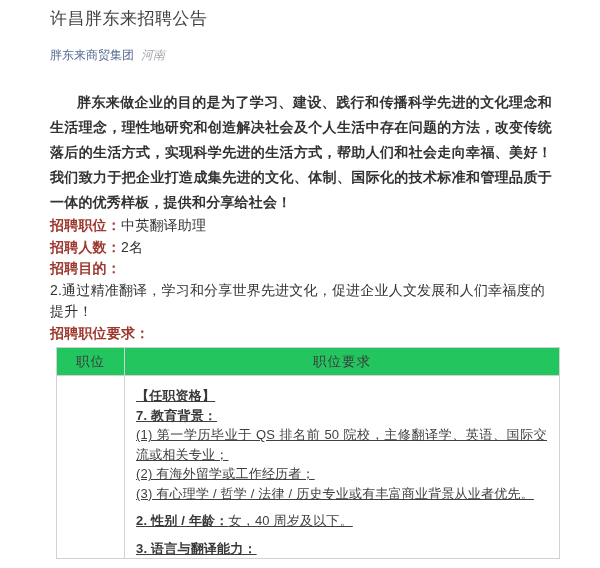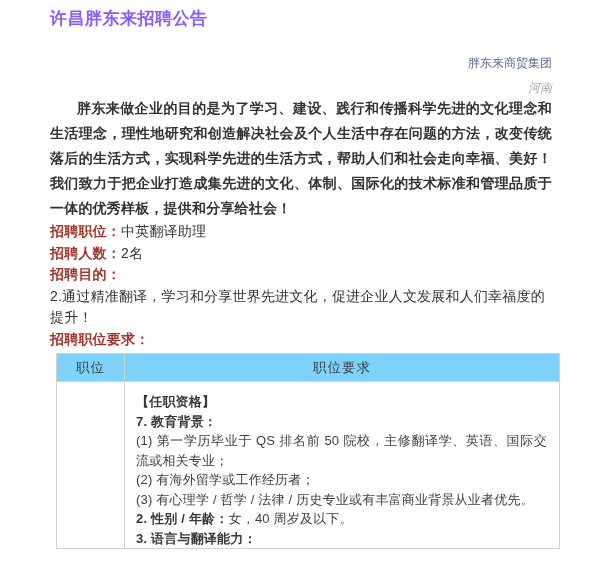--- a/index.html
+++ b/index.html
@@ -5,58 +5,58 @@
   * { margin:0; padding:0; box-sizing:border-box; }
   html,body { background:#fff; }
   body { font-family:"Liberation Sans","DejaVu Sans",sans-serif; }
   .page {
     position:relative; width:600px; height:568px;
     background:#ffffff; overflow:hidden;
   }
   .inner { padding:7px 48px 0 50px; }
 
   .title {
-    font-size:17px; font-weight:700; color:#8b5cf6;
+    font-size:17px; font-weight:400; color:#404040;
     line-height:24px; letter-spacing:0.5px;
   }
   .meta {
-    margin-top:24px; font-size:12px; line-height:16px;
-    display:flex; align-items:flex-end; gap:9px;flex-direction:column;
+    margin-top:16px; font-size:12px; line-height:16px;
+    display:flex; align-items:flex-start; gap:9px;
   }
   .meta .account { color:#576b95; font-weight:500; text-decoration:none; cursor:pointer; }
   .meta .dt, .meta .loc { color:#a3a7ad; }
   .meta .loc { margin-left:-2px;font-style:italic; }
 
   .intro {
-    font-size:14px; line-height:25px;
+    margin-top:27px; font-size:14px; line-height:25px;
     color:#333333; font-weight:700; text-align:justify;
     text-indent:27px; letter-spacing:0.2px;
   }
 
   .fields { }
   .fline { font-size:14px; line-height:21.5px; color:#333333; letter-spacing:0.2px; }
   .red { color:#9e382e; font-weight:700; }
 
   table.req {
     margin:3px 0 0 6px; width:504px;
     border-collapse:collapse; table-layout:fixed;
   }
   table.req th, table.req td { border:1px solid #d2d2d2; }
   table.req thead th {
     height:28px; font-size:13.5px; font-weight:400; color:#3c3c3c;
-    text-align:center; background:#7dd3fc; letter-spacing:1px;
+    text-align:center; background:#22c55e; letter-spacing:1px;
   }
   td.pos-cell { width:68px; }
   td.req-cell {
     vertical-align:top; padding:10px 12px 0 11px;
     font-size:13px; line-height:19.5px; color:#3f3f3f;
     text-align:justify; letter-spacing:0.2px;
   }
-  td.req-cell p { margin:0; }
-  td.req-cell p.gap { }
+  td.req-cell p { margin:0;text-decoration:underline; }
+  td.req-cell p.gap { margin-top:8px; }
   td.req-cell b { font-weight:700; color:#383838; }
 </style>
 </head>
 <body>
 
 <div class="page">
   <div class="inner">
 
     <h1 class="title">许昌胖东来招聘公告</h1>
 

